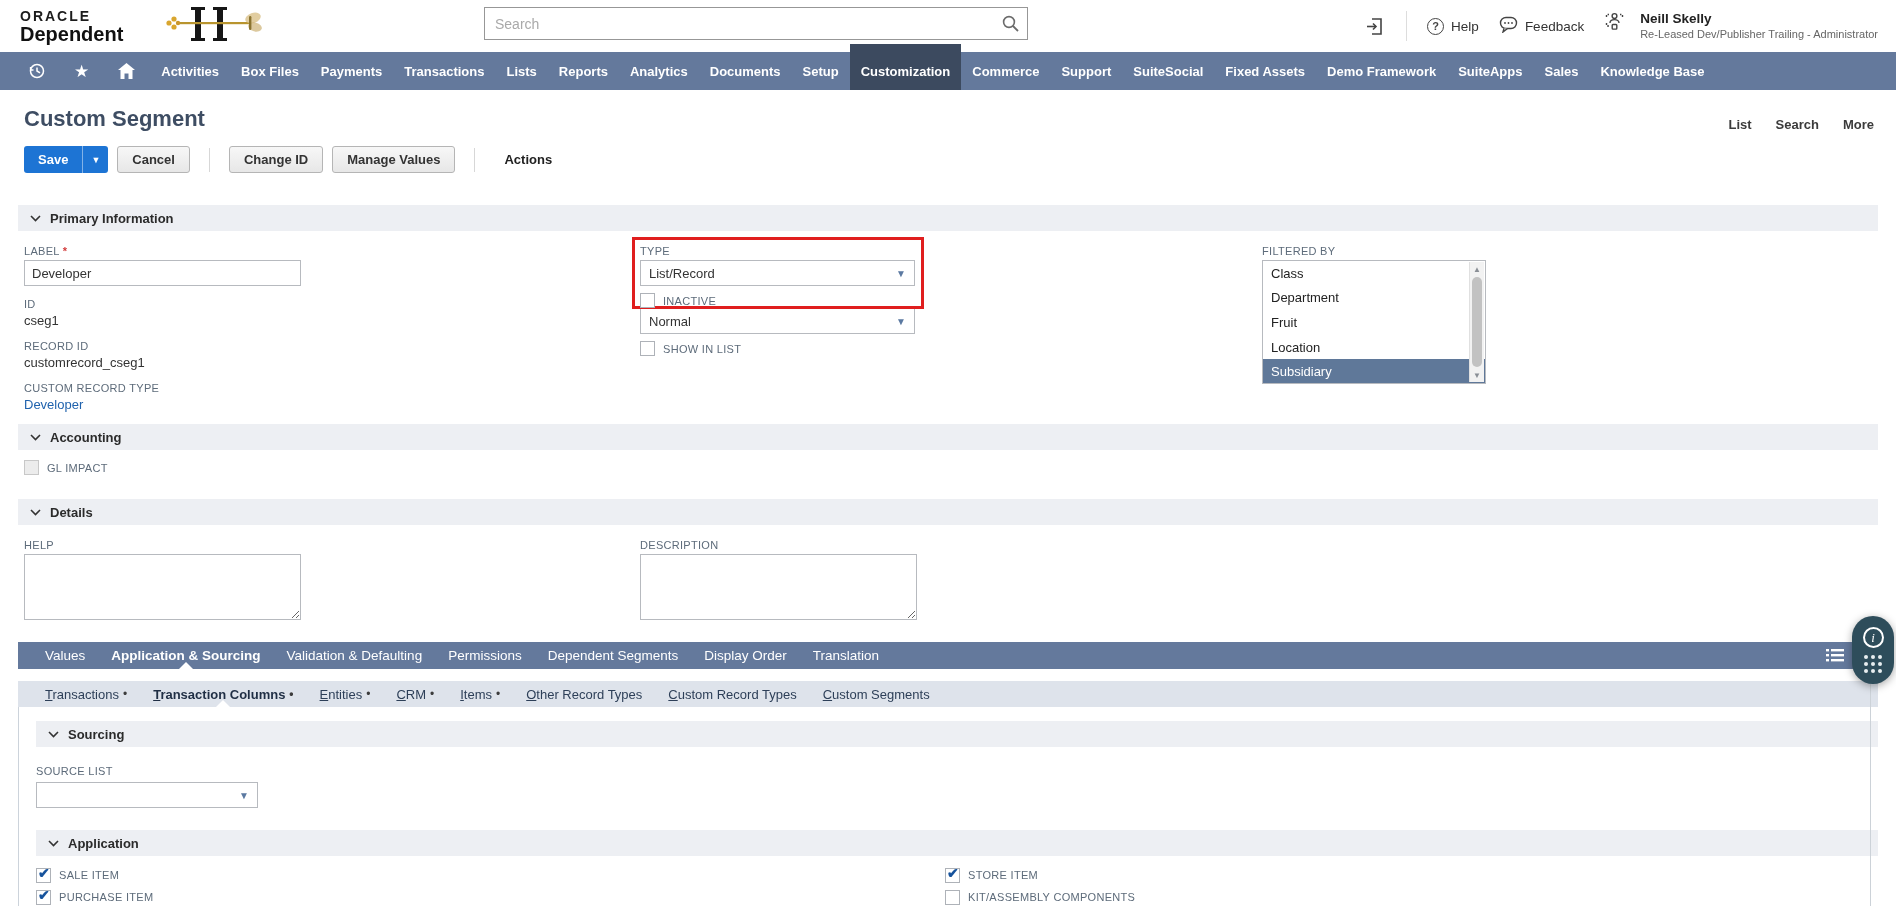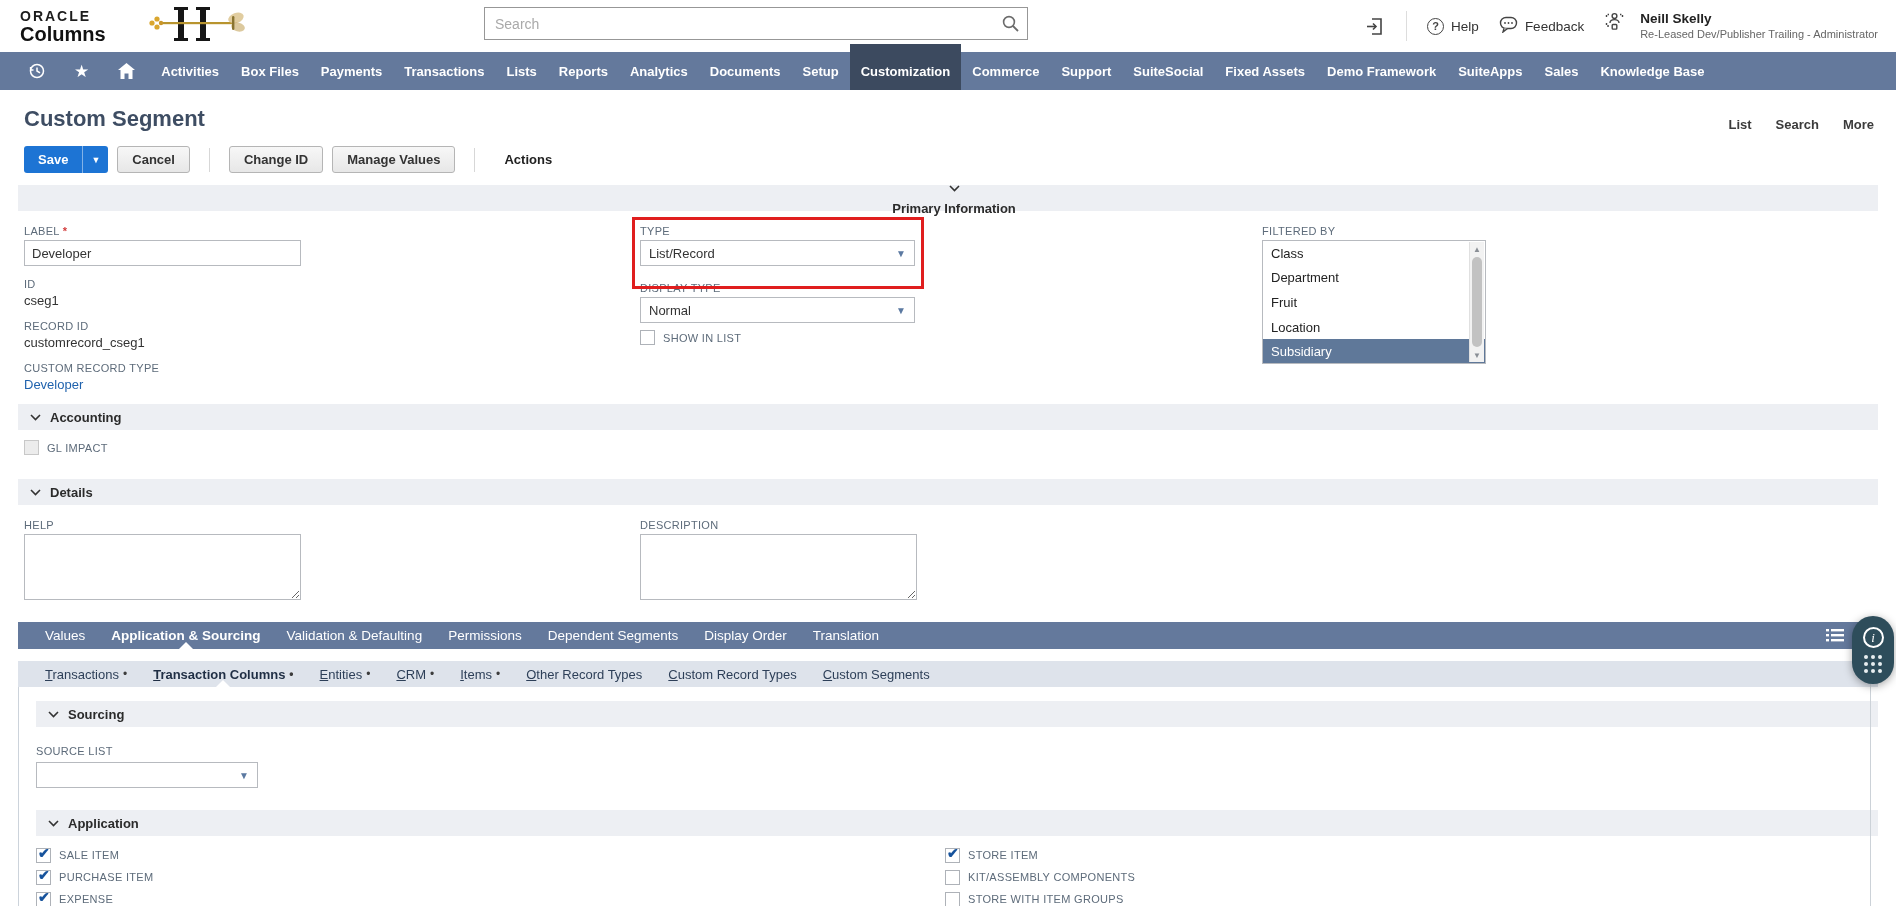--- a/index.html
+++ b/index.html
@@ -121,21 +121,21 @@
   .right-edge-line { position:absolute; left:1870px; top:684px; bottom:0; width:1px; background:#ccd2d8; z-index:1; }
 </style>
 </head>
 <body>
 
 <div class="page">
 
   <div class="top-header">
     <div class="brand">
       <span class="oracle">ORACLE</span>
-      <span class="netsuite">Columns</span>
+      <span class="netsuite">Dependent</span>
     </div>
     <span class="company-logo">
       <svg width="100" height="40" viewBox="0 0 100 40">
         <rect x="30" y="3" width="6" height="34" fill="#161616"></rect>
         <rect x="26" y="3" width="14" height="3" fill="#161616"></rect>
         <rect x="26" y="34" width="14" height="3" fill="#161616"></rect>
         <rect x="52" y="3" width="6" height="34" fill="#161616"></rect>
         <rect x="48" y="3" width="14" height="3" fill="#161616"></rect>
         <rect x="48" y="34" width="14" height="3" fill="#161616"></rect>
         <rect x="12" y="18" width="74" height="2.2" fill="#b8942e"></rect>
@@ -252,21 +252,21 @@
       <span class="save-arrow">▼</span>
     </div>
     <button class="btn-gray">Cancel</button>
     <span class="vdiv"></span>
     <button class="btn-gray">Change ID</button>
     <button class="btn-gray">Manage Values</button>
     <span class="vdiv"></span>
     <button class="btn-plain">Actions</button>
   </div>
 
-  <div class="section-bar" style="margin-top:12px;flex-direction:column;">
+  <div class="section-bar" style="margin-top:32px;">
     <span class="chev">
       <svg width="11" height="7" viewBox="0 0 11 7">
           <path d="M1 1 L5.5 5.5 L10 1" stroke="#333" stroke-width="1.6" fill="none"></path>
         </svg>
     </span>
     <span class="sec-title">Primary Information</span>
   </div>
 
   <div class="fields-row">
     <div class="fcol1">
@@ -283,22 +283,25 @@
     </div>
 
     <div class="fcol2">
       <div class="type-group">
         <div class="red-box"></div>
         <div class="flabel first">TYPE</div>
         <div class="select">
           <span class="sel-value">List/Record</span>
           <span class="sel-arrow">▼</span>
         </div>
-      </div>
-      <div class="flabel" style="margin-top:16px;">DISPLAY TYPE</div>
+        <div class="cb-row">
+          <span class="cb"></span>
+          <span class="cb-label">INACTIVE</span>
+        </div>
+      </div>
       <div class="select">
         <span class="sel-value">Normal</span>
         <span class="sel-arrow">▼</span>
       </div>
       <div class="cb-row">
         <span class="cb"></span>
         <span class="cb-label">SHOW IN LIST</span>
       </div>
     </div>
 

